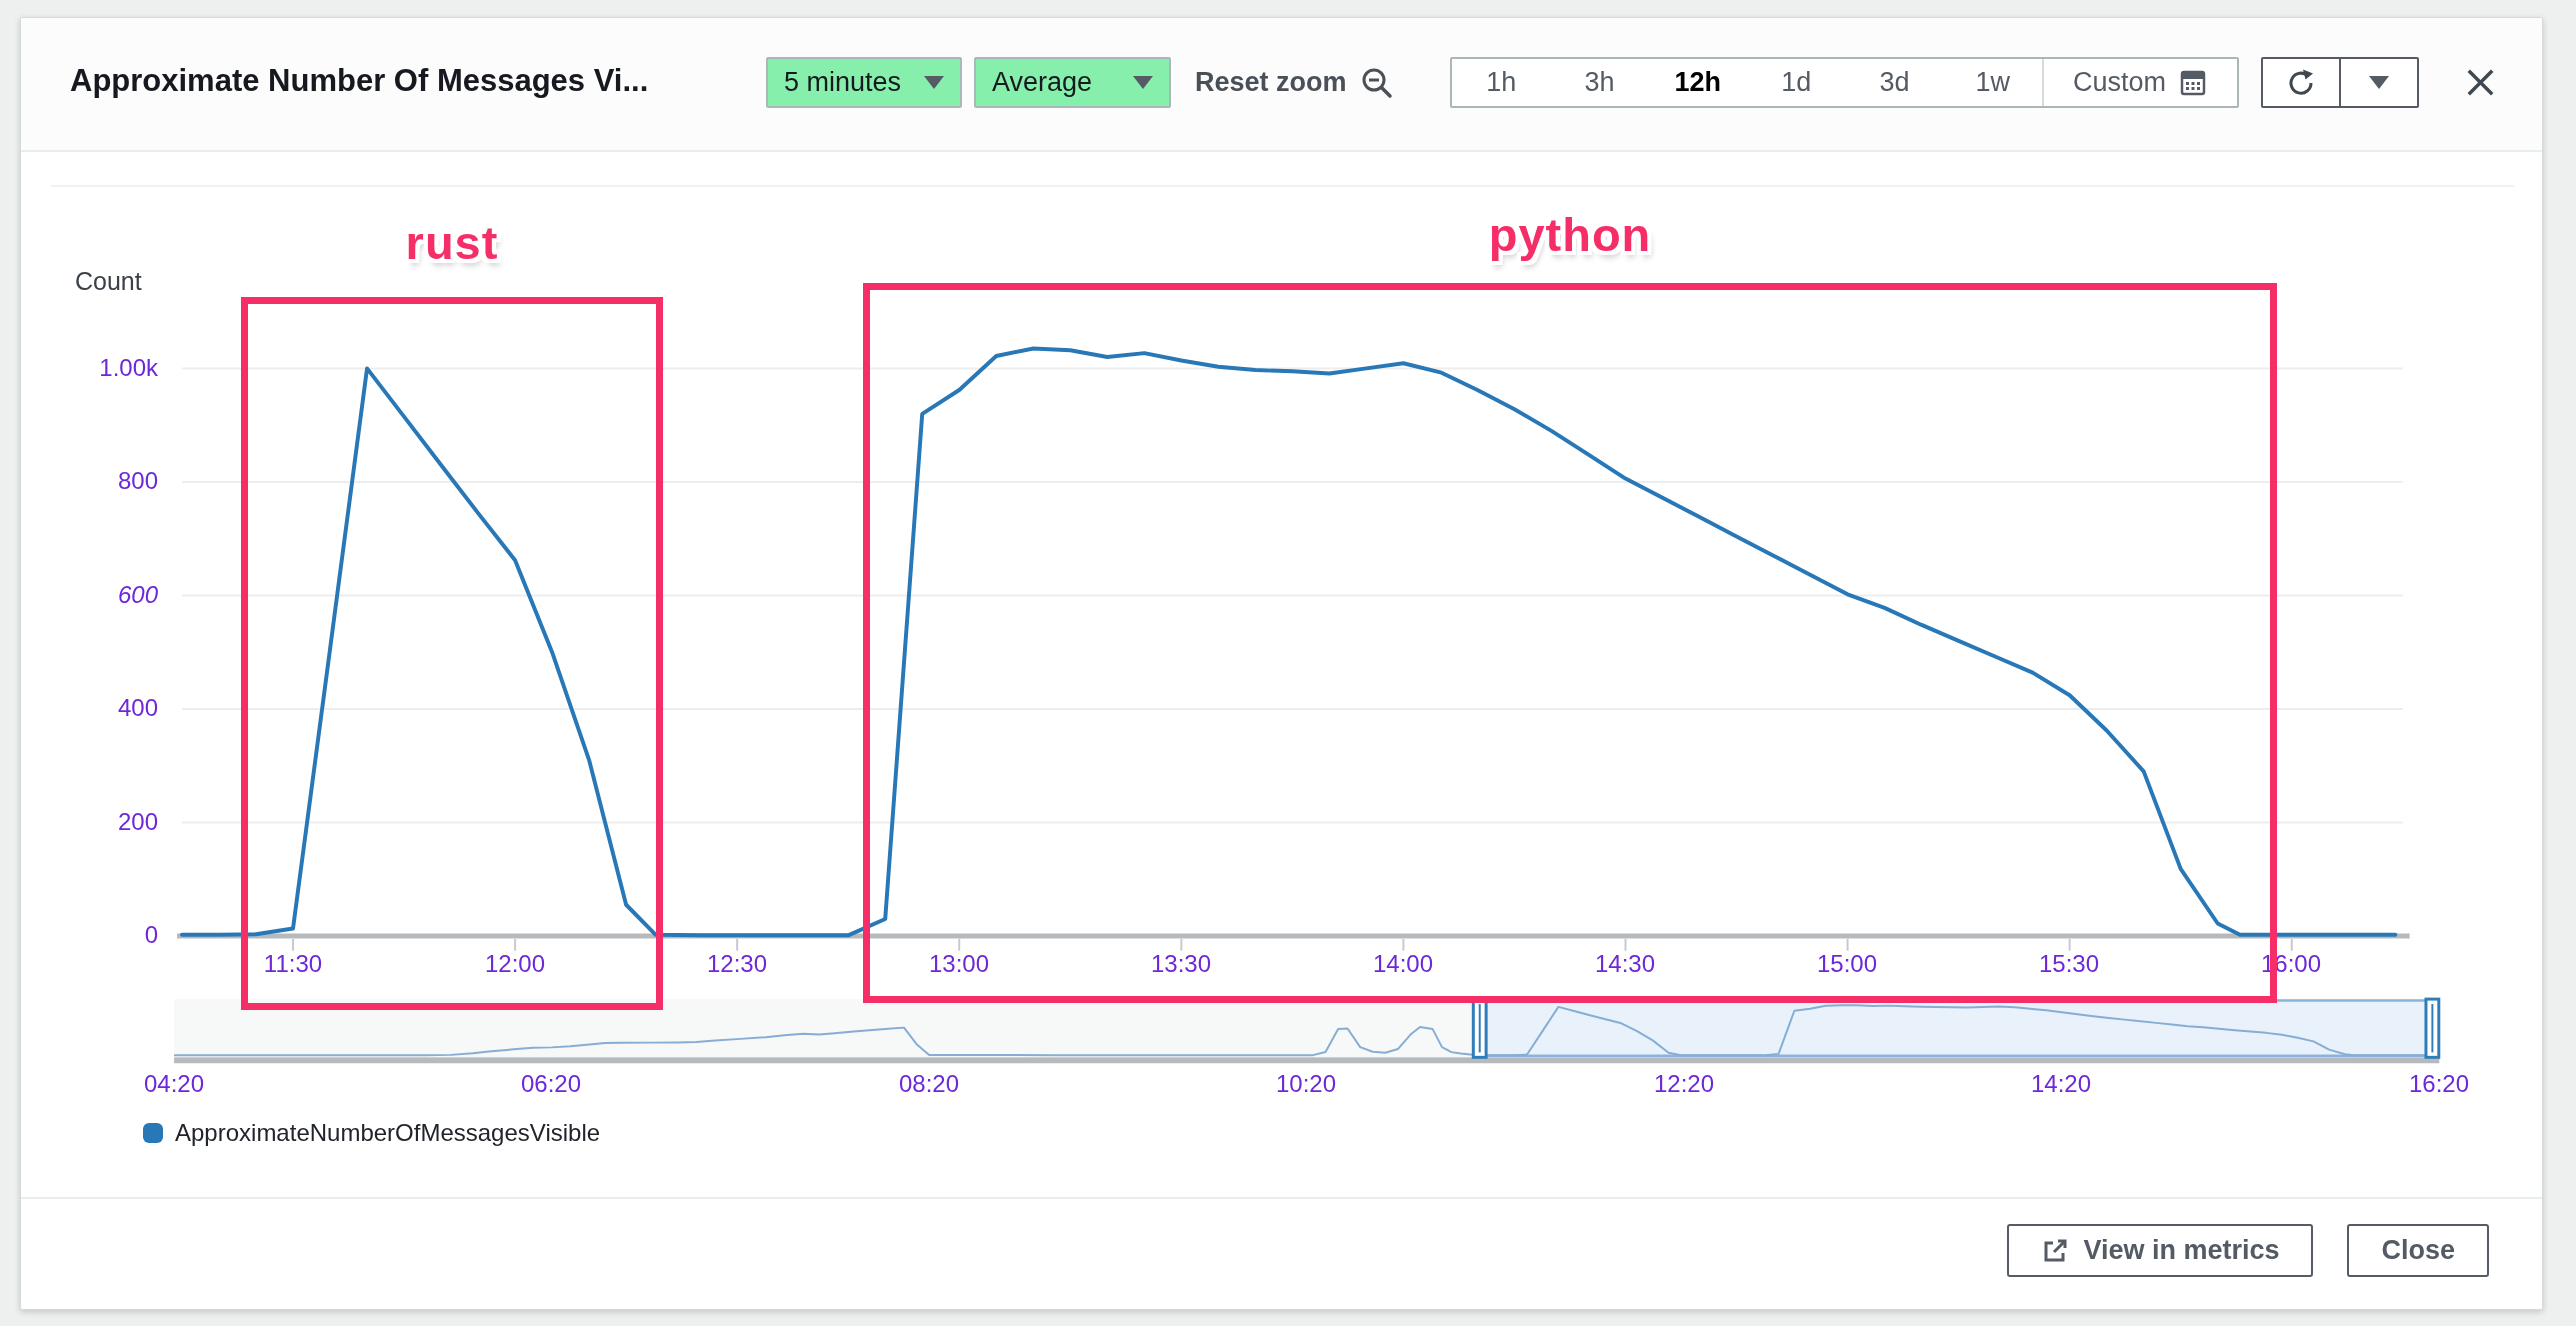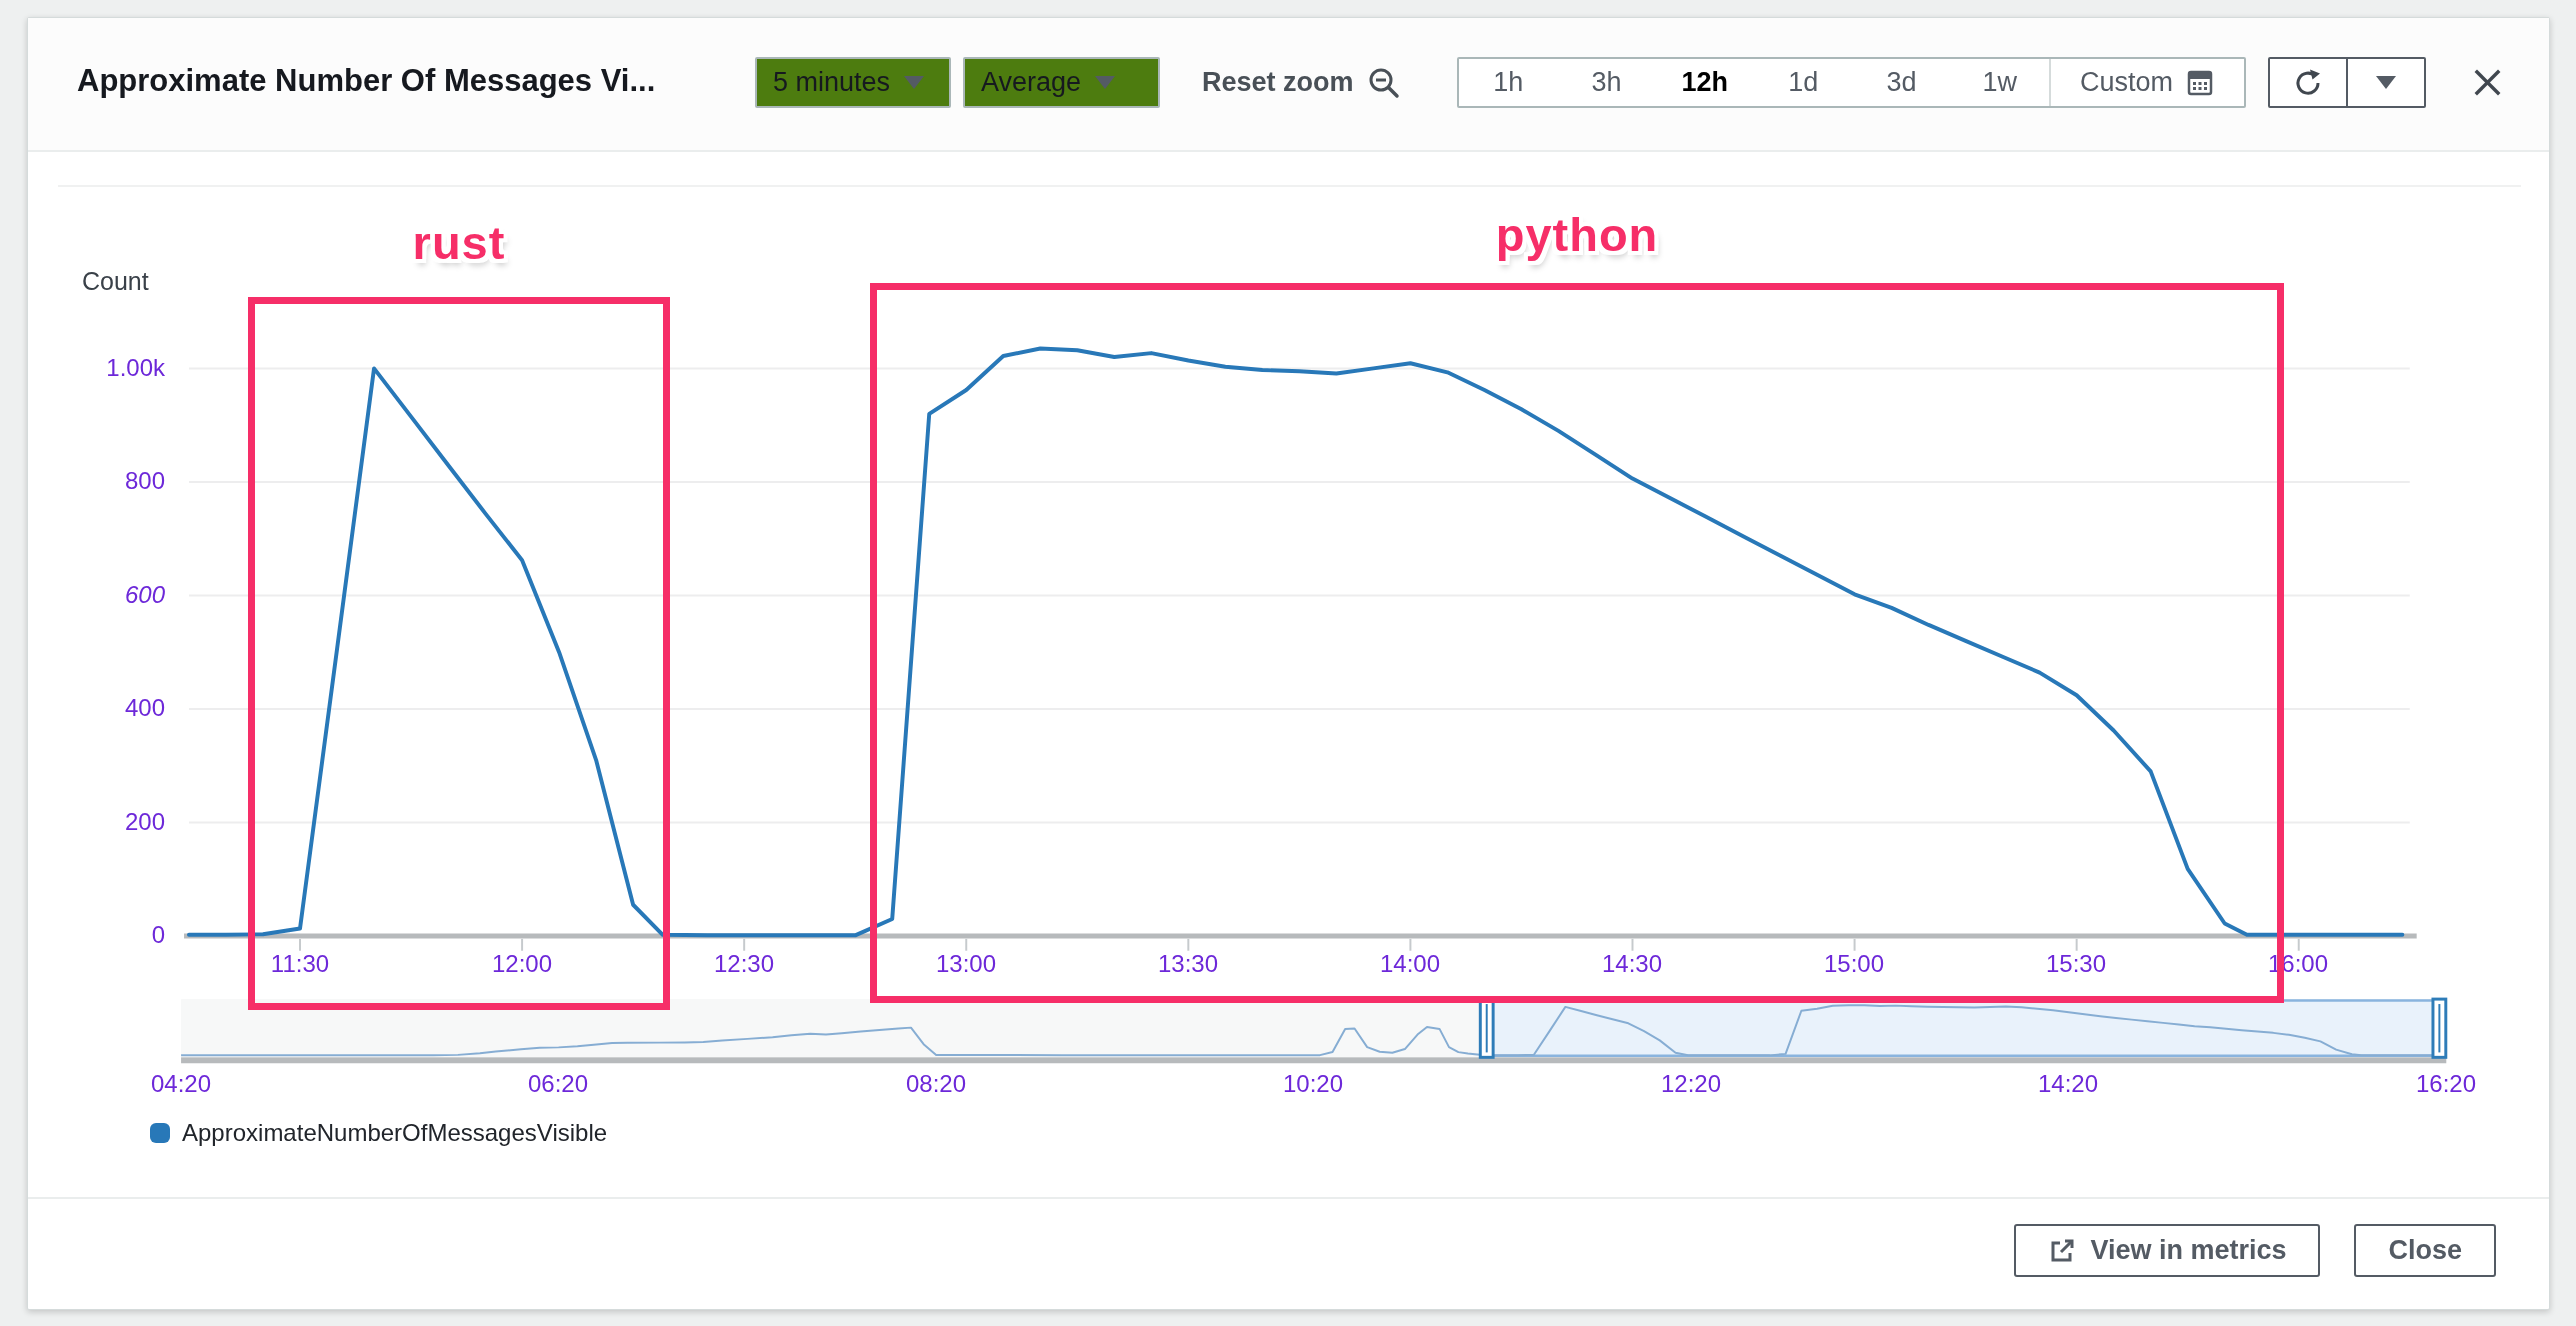--- a/index.html
+++ b/index.html
@@ -1,26 +1,26 @@
 <!DOCTYPE html>
 <html><head>
 <meta charset="utf-8">
 <style>
   * { margin:0; padding:0; box-sizing:border-box; }
   body { font-family:"Liberation Sans", sans-serif; }
   #screen { position:relative; width:2576px; height:1326px; background:#eef0f0; overflow:hidden; }
-  #dialog { position:absolute; left:27px; top:17px; width:2523px; height:1293px; background:#ffffff;
+  #dialog { position:absolute; left:20px; top:17px; width:2523px; height:1293px; background:#ffffff;
             border:1px solid #d5dbdb; border-radius:2px; box-shadow:0 2px 6px rgba(0,0,0,.18); }
 
   
   #header { position:absolute; left:0; top:0; width:100%; height:134px; background:#fcfcfc;
             border-bottom:2px solid #eaeded; }
   #dialog-title { position:absolute; left:49px; top:45px; font-size:31px; font-weight:bold; color:#16191f; white-space:nowrap; }
-  .dropdown { position:absolute; top:39px; height:51px; background:#4d7c0f; border:2px solid #aab7b8; border-radius:2px;
-              display:flex; align-items:center; justify-content:flex-start; padding:0 16px; cursor:pointer; }
+  .dropdown { position:absolute; top:39px; height:51px; background:#86efac; border:2px solid #aab7b8; border-radius:2px;
+              display:flex; align-items:center; justify-content:space-between; padding:0 16px; cursor:pointer;margin-left:18px; }
   #period-dropdown { left:727px; width:196px; }
   #stat-dropdown { left:935px; width:197px; }
   .dropdown-value { font-size:27px; color:#16191f; }
   .caret-down { width:0; height:0; border-left:10px solid transparent; border-right:10px solid transparent;
                 border-top:13px solid #545b64; margin-left:14px; }
   #reset-zoom { position:absolute; left:1174px; top:39px; height:51px; display:flex; align-items:center; gap:12px; cursor:pointer; }
   #reset-zoom span { font-size:27px; font-weight:bold; color:#495057; }
   #time-range-group { position:absolute; left:1429px; top:39px; width:789px; height:51px; background:#fff;
                       border:2px solid #aab7b8; border-radius:2px; display:flex; align-items:stretch; }
   .time-option { flex:1 1 0; display:flex; align-items:center; justify-content:center; font-size:27px;

